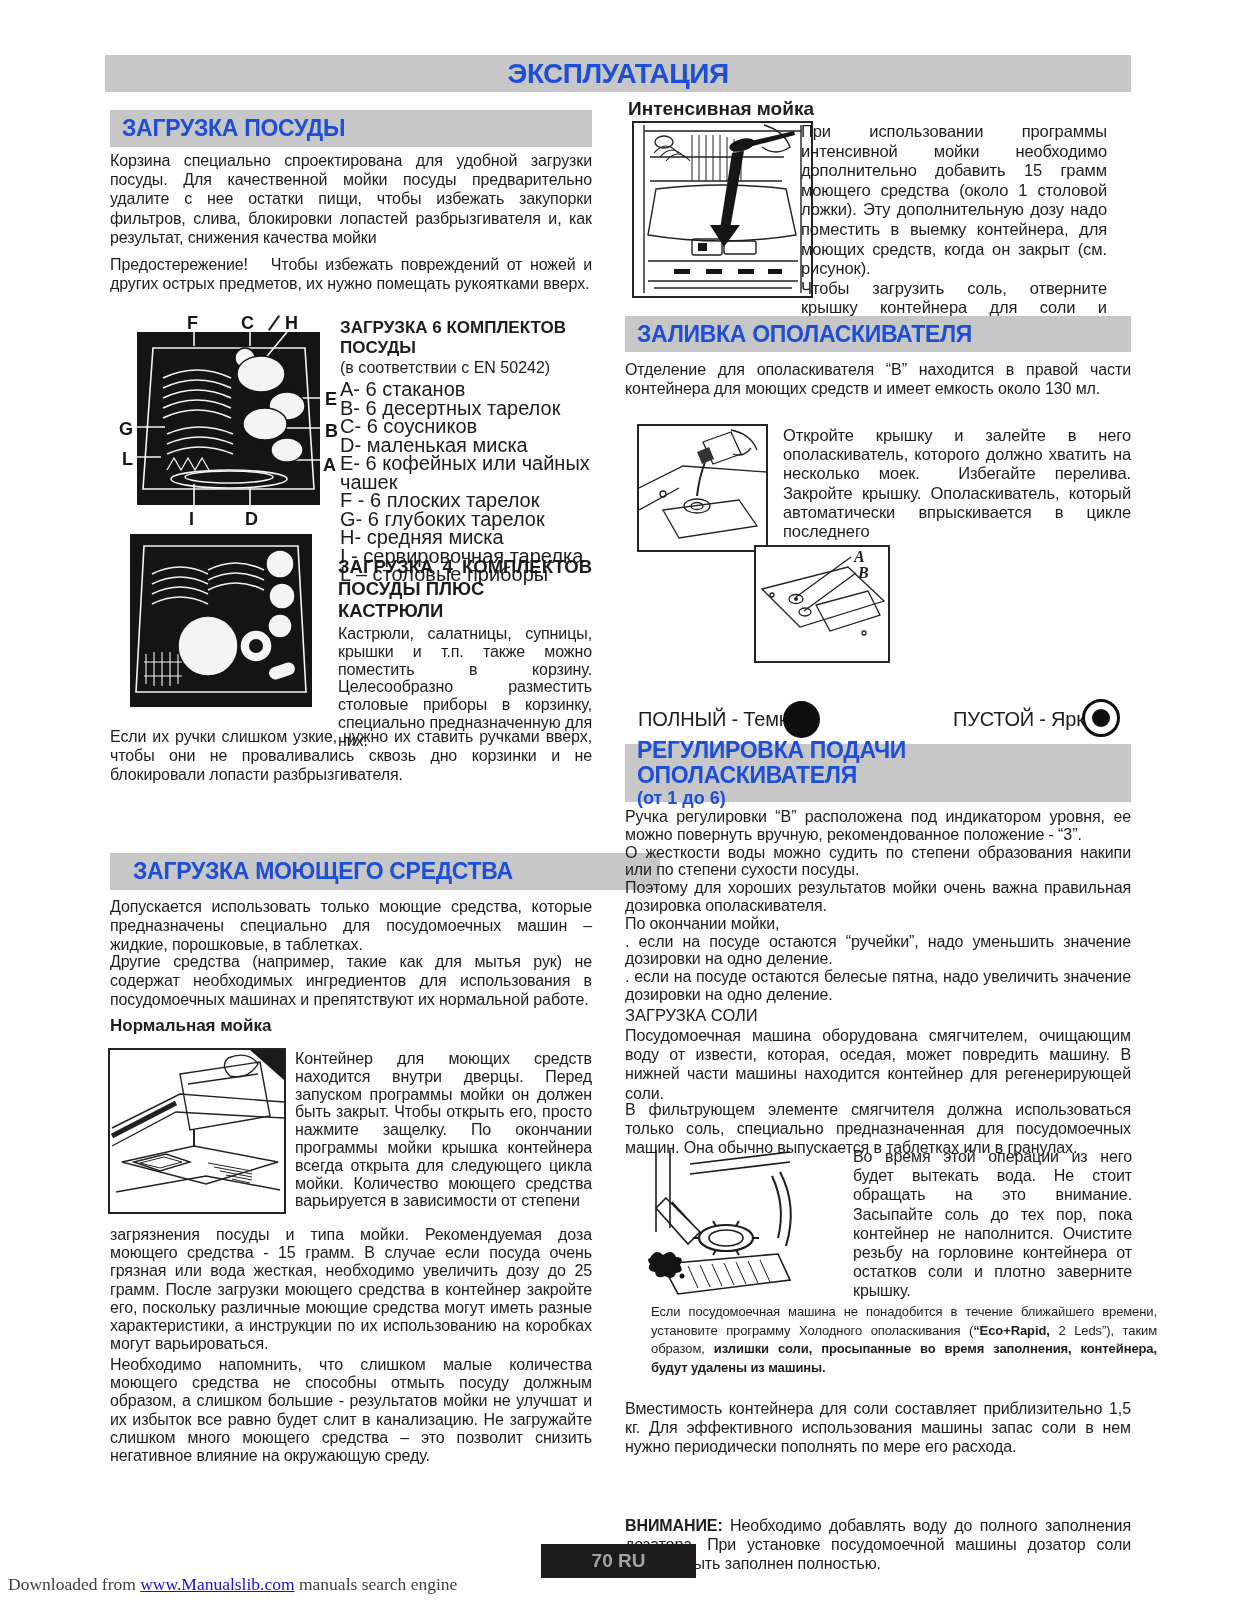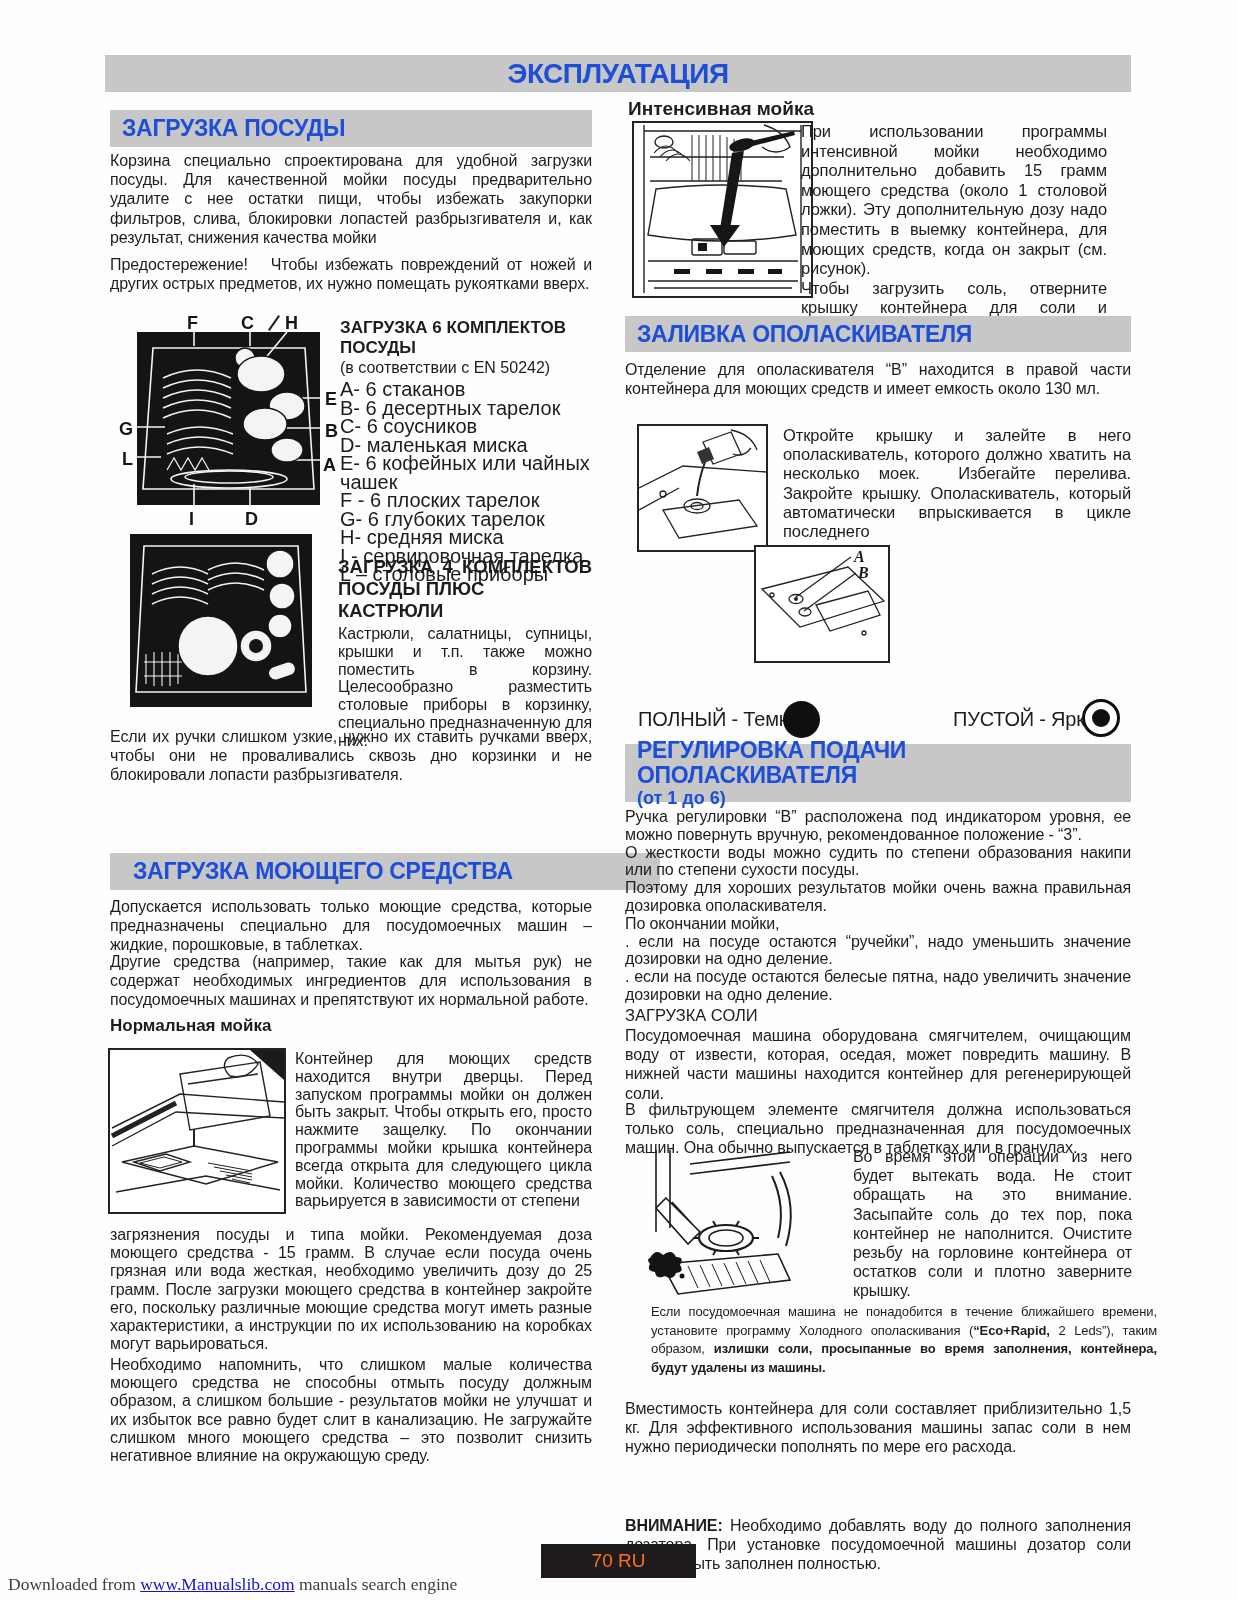--- a/index.html
+++ b/index.html
@@ -19,21 +19,21 @@
   .figbox { border:2px solid #232323; background:#fff; }
   .figletter { position:absolute; font-weight:bold; font-size:18px; line-height:1; color:#151515; }
   .ptr { position:absolute; background:#1d1d1b; }
   .list-item { font-size:20px; line-height:18.5px; }
   .circle-full { width:37px; height:37px; border-radius:50%; background:#0f0f0f; }
   .circle-ring { width:38px; height:38px; border-radius:50%; border:3px solid #0f0f0f; background:#fff;
                  display:flex; align-items:center; justify-content:center; }
   .circle-ring .dot { width:18px; height:18px; border-radius:50%; background:#0f0f0f; }
   .ind-label { font-size:20px; letter-spacing:-0.2px; }
   .serifAB { font-family:"Liberation Serif", serif; font-style:italic; font-weight:bold; font-size:16px; }
-  .badge { background:#1f1b1c; color:#f97316; font-weight:normal; font-size:19px;
+  .badge { background:#1f1b1c; color:#a3a3a3; font-weight:bold; font-size:19px;
            display:flex; align-items:center; justify-content:center; }
   .dlline { font-family:"Liberation Serif", serif; font-size:17.5px; color:#3e3e3e; }
   .dlline a { color:#1512c8; text-decoration:underline; }
   svg { display:block; }
 </style>
 </head>
 <body>
 
 <div class="page">
 

